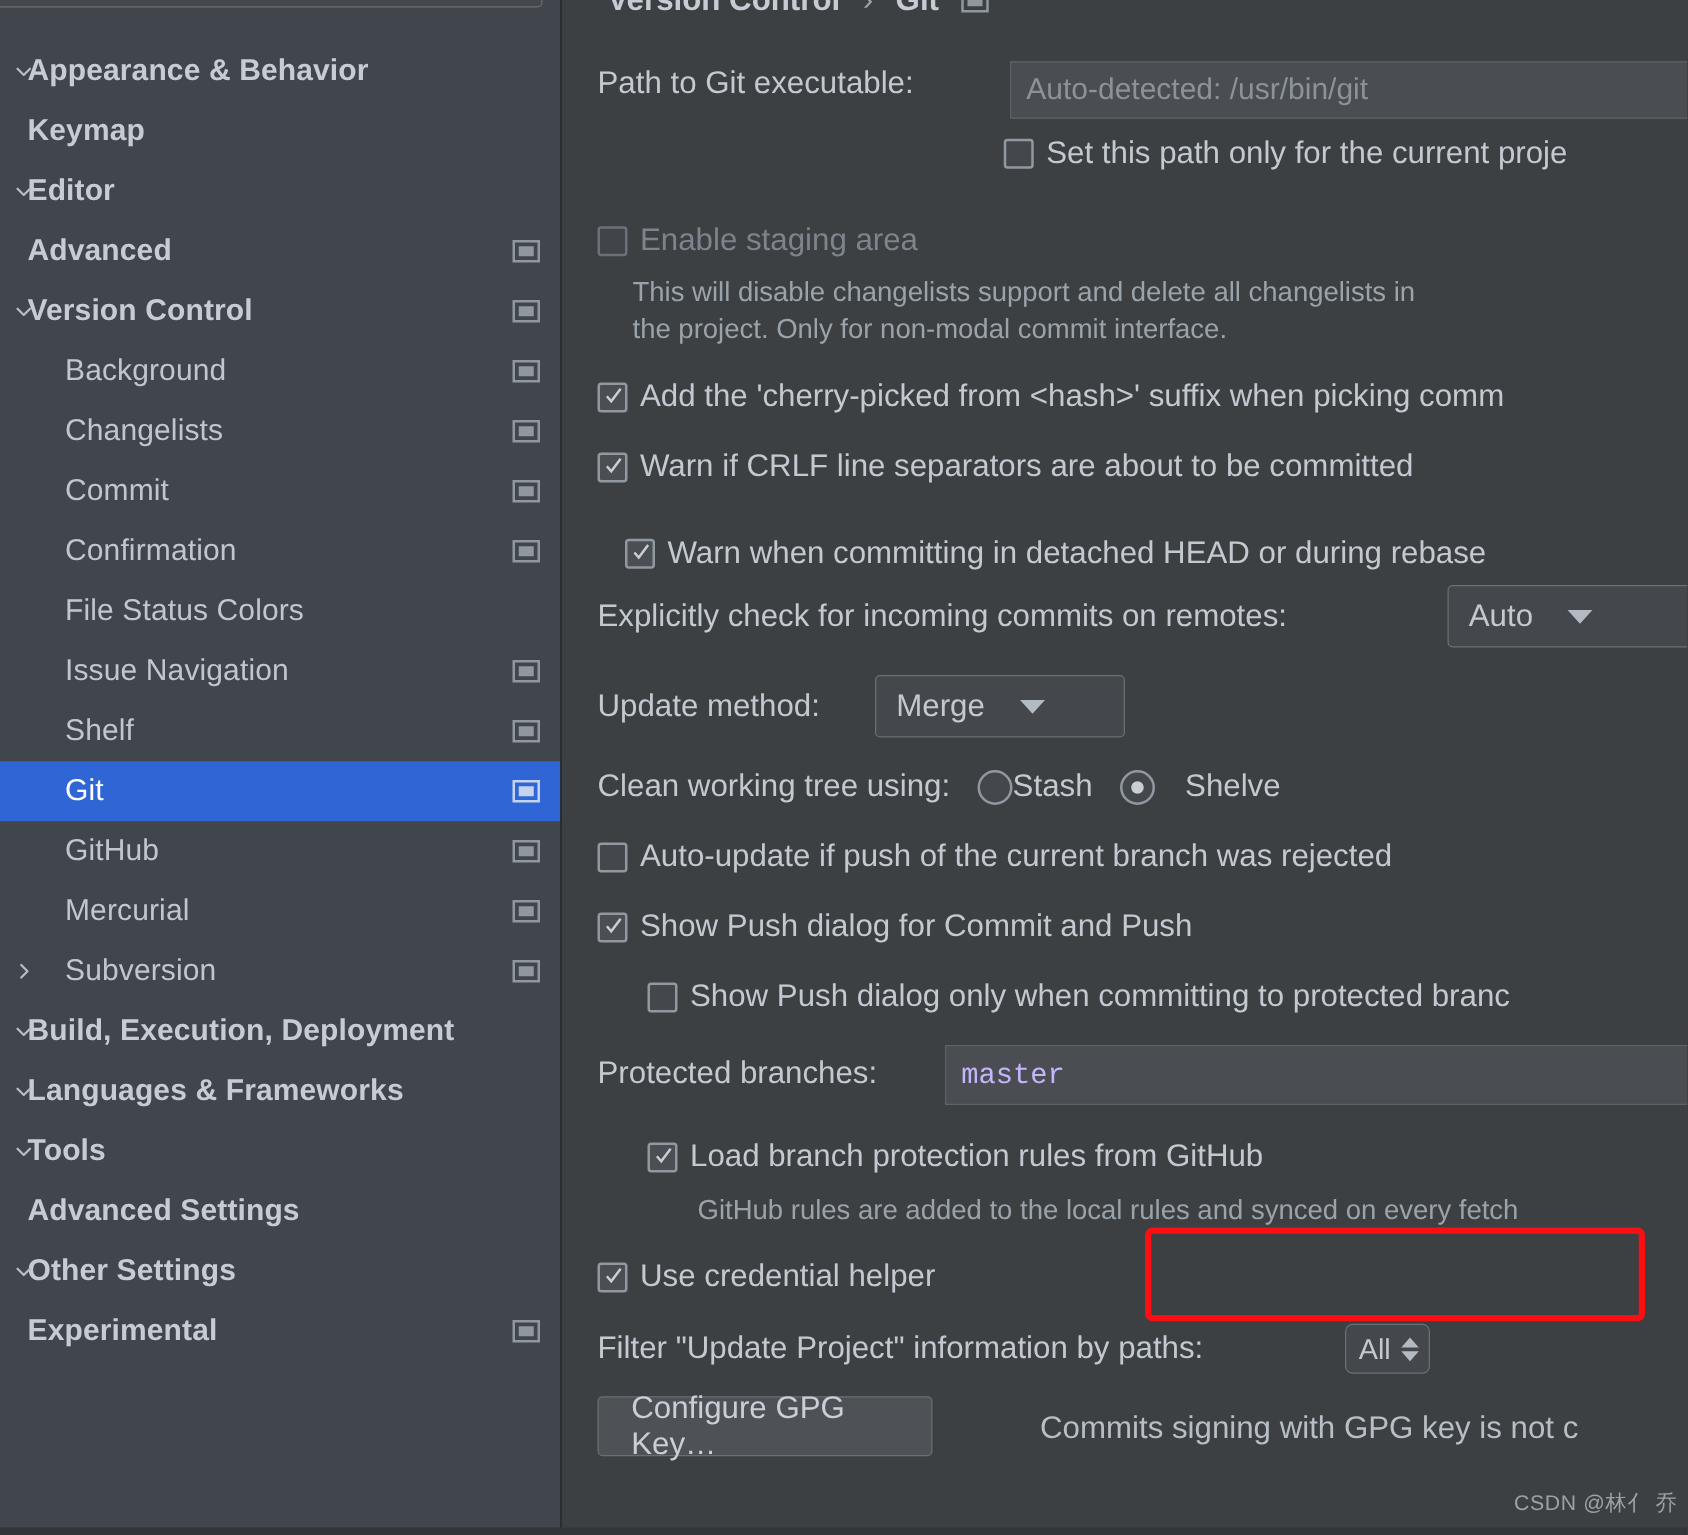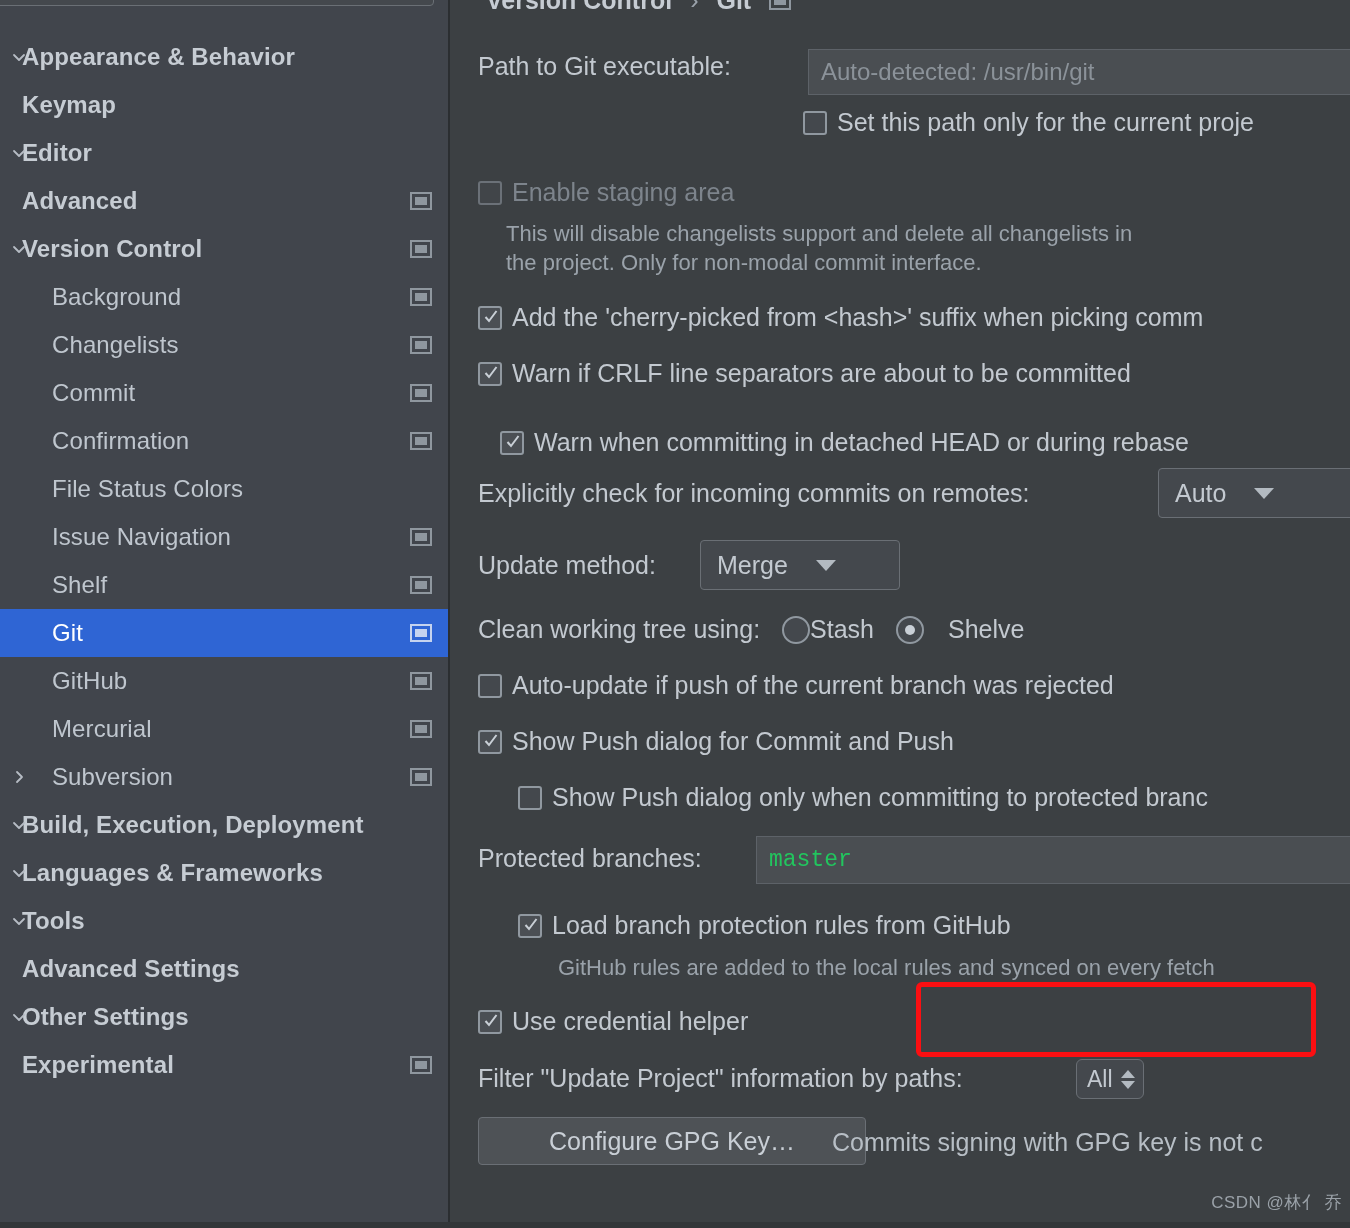--- a/index.html
+++ b/index.html
@@ -126,21 +126,21 @@
   
   .textfield {
     background: #4a4e52;
     border: 1px solid #5d6268;
     box-sizing: border-box;
     display: flex; align-items: center;
     padding-left: 12px;
     height: 46px;
   }
   .textfield .ph { color:#8b9299; font-size: 24px; }
-  .textfield .val { color:#22c55e; font-size: 23px; font-family:"Liberation Mono","DejaVu Sans Mono",monospace; }
+  .textfield .val { color:#c4b5fd; font-size: 23px; font-family:"Liberation Mono","DejaVu Sans Mono",monospace; }
 
   
   .cb {
     width: 24px; height: 24px;
     border: 2px solid #9098a0;
     border-radius: 3px;
     box-sizing: border-box;
     background: #4b4f54;
     position: relative;
     flex: 0 0 24px;
@@ -544,21 +544,21 @@
       <span class="lbl-txt">Filter "Update Project" information by paths:</span>
     </div>
     <div class="stepper" style="position:absolute; left:626px; top:1059px;">
       <span class="cv">All</span>
       <span class="ud">
         <span class="up"></span>
           <span class="dn"></span>
       </span>
     </div>
 
-    <div class="btn" style="position:absolute; left:28px; top:1117px; width:388px;">
+    <div class="btn" style="position:absolute; left:28px; top:1117px; width:268px;">
       <span>Configure GPG Key…</span>
     </div>
     <div class="row" style="left:382px; top:1128px;">
       <span class="lbl-dim" style="font-size:25px;color:#b7bec5;">Commits signing with GPG key is not c</span>
     </div>
 
     <div id="watermark">CSDN @林亻 乔</div>
   </div>
 
   <div id="bottombar"></div>

